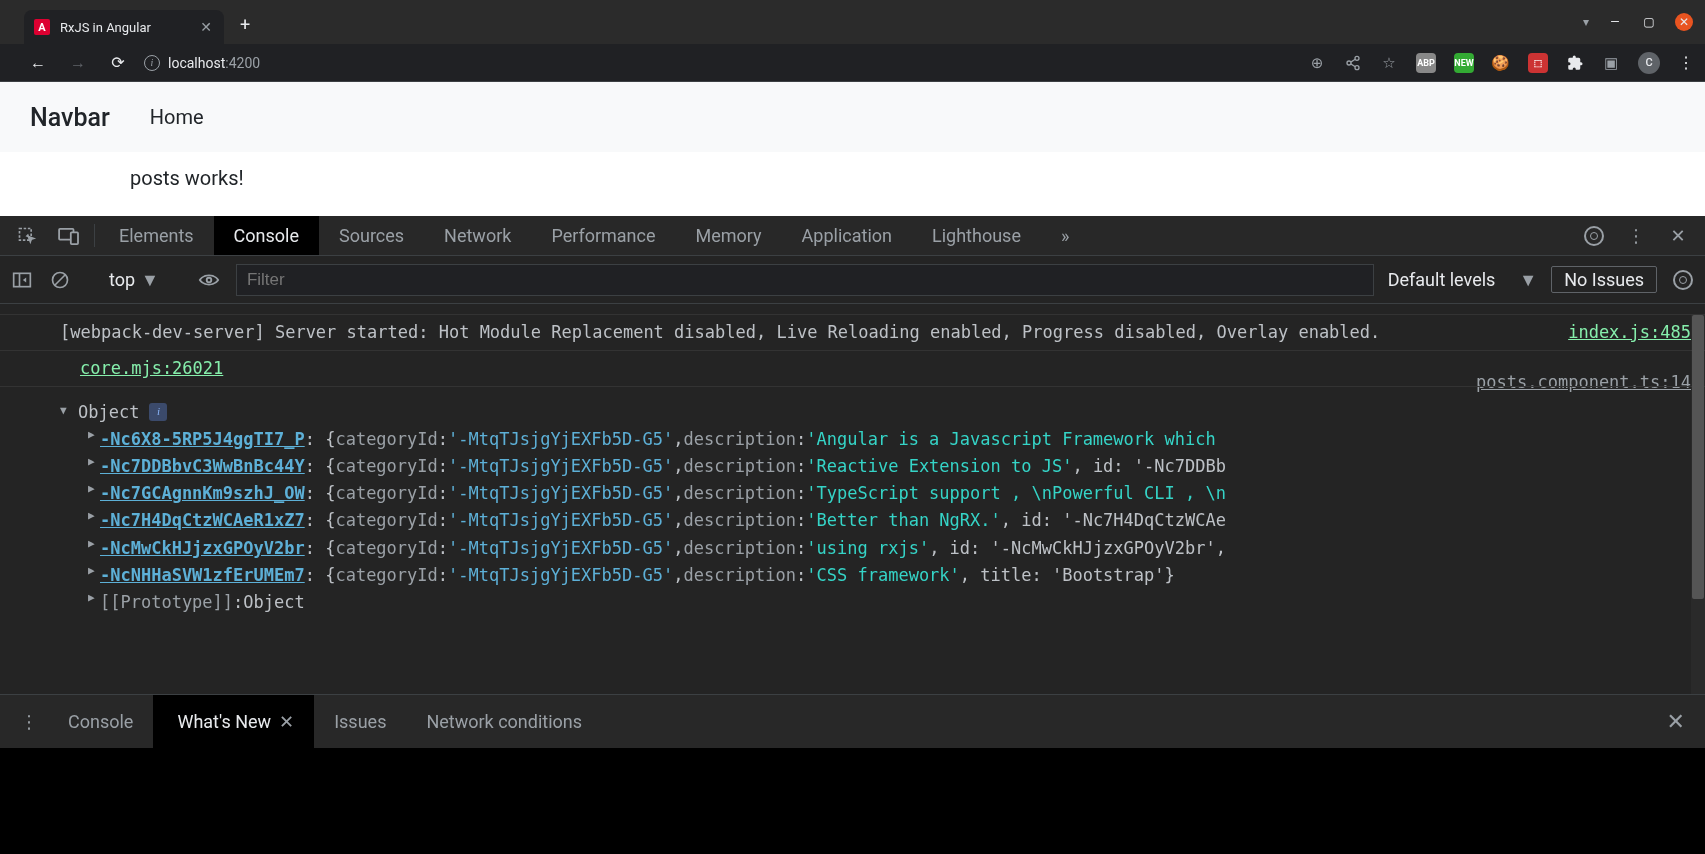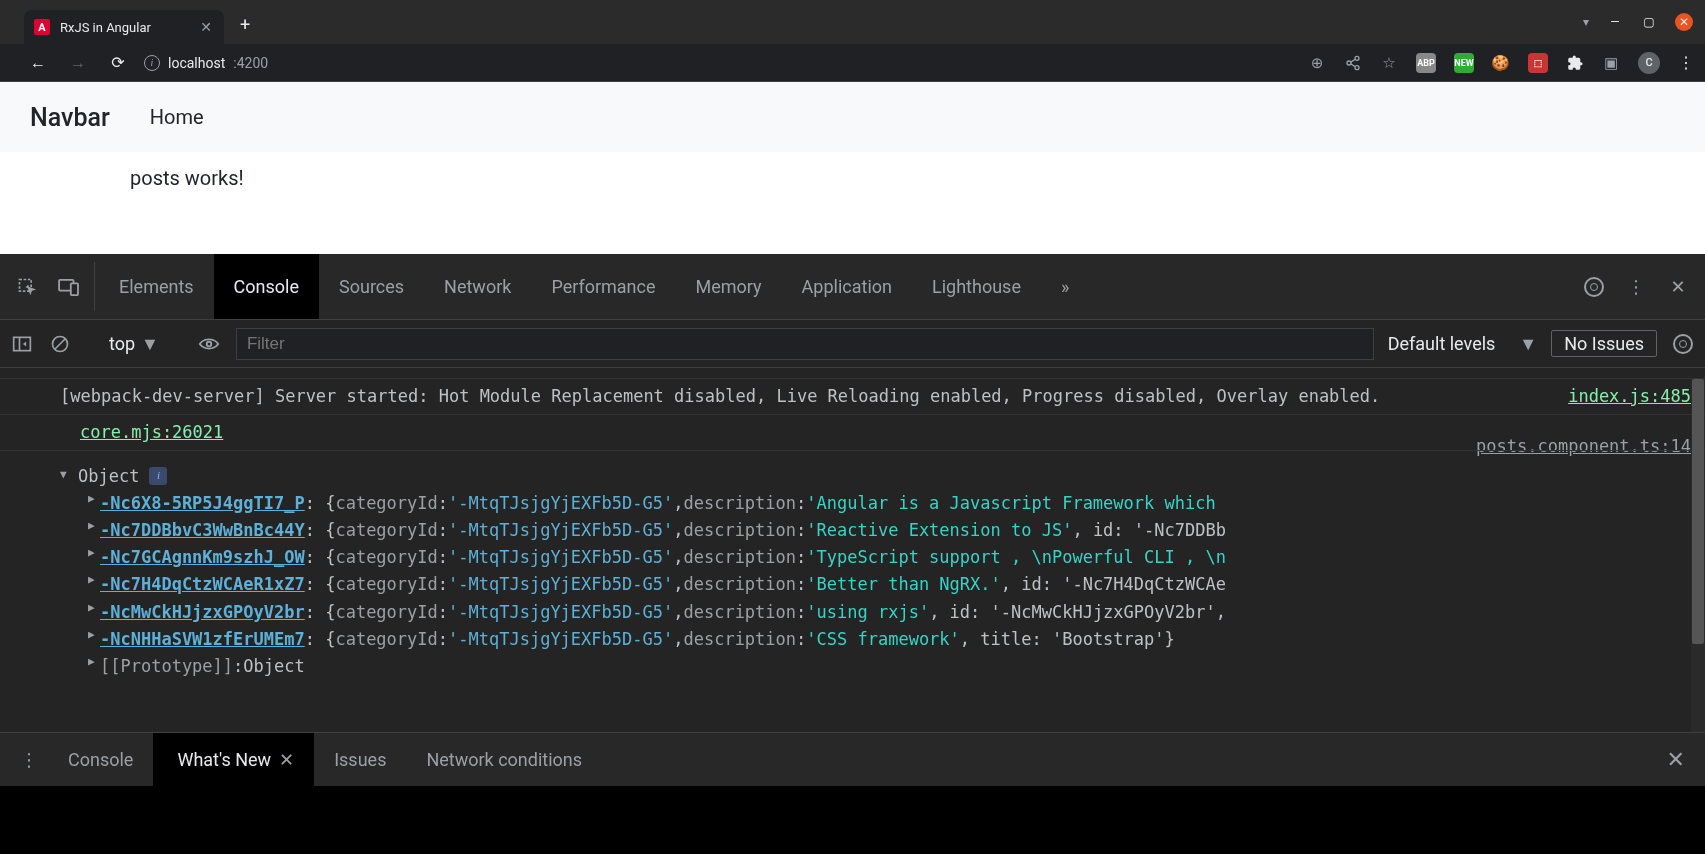--- a/index.html
+++ b/index.html
@@ -16,37 +16,37 @@
 .winbtn { width:16px; height:16px; color:#e8eaed; display:flex; align-items:center; justify-content:center; font-size:12px; cursor:pointer; }
 .winbtn.closebtn { background:#e95420; border-radius:50%; width:18px; height:18px; }
 .chev { color:#9aa0a6; font-size:12px; }
 
 .addrbar { height:38px; background:#202124; display:flex; align-items:center; padding:0 10px 0 24px; gap:12px; border-bottom:1px solid #3c4043; }
 .navbtn { color:#e8eaed; font-size:16px; padding:4px; cursor:pointer; width:28px; text-align:center; }
 .navbtn.dim { color:#5f6368; }
 .urlbox { flex:0 0 auto; display:flex; align-items:center; gap:8px; color:#9aa0a6; font-size:14px; }
 .urlbox .info-icon { width:16px; height:16px; border:1.5px solid #9aa0a6; border-radius:50%; display:flex; align-items:center; justify-content:center; font-size:10px; font-style:italic; font-family:serif; }
 .urlhost { color:#e8eaed; }
-.urlport { color:#9aa0a6;margin-left:8px; }
+.urlport { color:#9aa0a6; }
 .righticons { margin-left:auto; display:flex; gap:18px; align-items:center; }
 .ricon { width:18px; height:18px; color:#9aa0a6; display:flex; align-items:center; justify-content:center; cursor:pointer; font-size:15px; }
 .ext-badge { width:20px; height:20px; border-radius:4px; display:flex; align-items:center; justify-content:center; font-size:9px; font-weight:bold; }
 .avatar { width:22px; height:22px; border-radius:50%; background:#5f6368; color:#e8eaed; display:flex; align-items:center; justify-content:center; font-size:11px; font-weight:500; }
 .kebab { color:#e8eaed; letter-spacing:1px; font-size:16px; cursor:pointer; }
 
 
-.page { background:#fff; height:172px; width:100%; }
+.page { background:#fff; height:134px; width:100%; }
 .navbar { background:#f8f9fa; height:70px; display:flex; align-items:center; padding:0 30px; gap:40px; font-size:22px; color:#212529; }
 .navbar .brand { font-weight:500; font-size:25px; }
 .navbar .link { font-size:20px; color:#212529; }
 .pagecontent { padding:14px 130px; font-size:20px; color:#212529; }
 
 
 .devtools { background:#242424; color:#e8eaed; height:532px; display:flex; flex-direction:column; }
-.dt-tabs { height:66px; border-bottom:1px solid #3c4043; display:flex; align-items:stretch; padding:0 6px; background:#282828; }
+.dt-tabs { height:40px; border-bottom:1px solid #3c4043; display:flex; align-items:stretch; padding:0 6px; background:#282828; }
 .dt-tab { display:flex; align-items:center; padding:0 20px; color:#9aa0a6; font-size:18px; cursor:pointer; }
 .dt-tab.active { color:#e8eaed; background:#000; }
 .dt-iconbtn { display:flex; align-items:center; justify-content:center; width:42px; color:#9aa0a6; font-size:18px; cursor:pointer; }
 .dt-sep { width:1px; background:#3c4043; margin:8px 4px; }
 .dt-tabs .right { margin-left:auto; display:flex; align-items:center; }
 .gear { width:20px; height:20px; border:2px solid #9aa0a6; border-radius:50%; position:relative; }
 .gear::before { content:""; position:absolute; inset:4px; border:1.5px solid #9aa0a6; border-radius:50%; }
 
 .console-toolbar { height:48px; border-bottom:1px solid #3c4043; display:flex; align-items:center; padding:0 10px; gap:14px; background:#242424; }
 .ct-btn { color:#9aa0a6; font-size:18px; cursor:pointer; padding:4px 2px; display:flex; align-items:center; gap:6px; }

